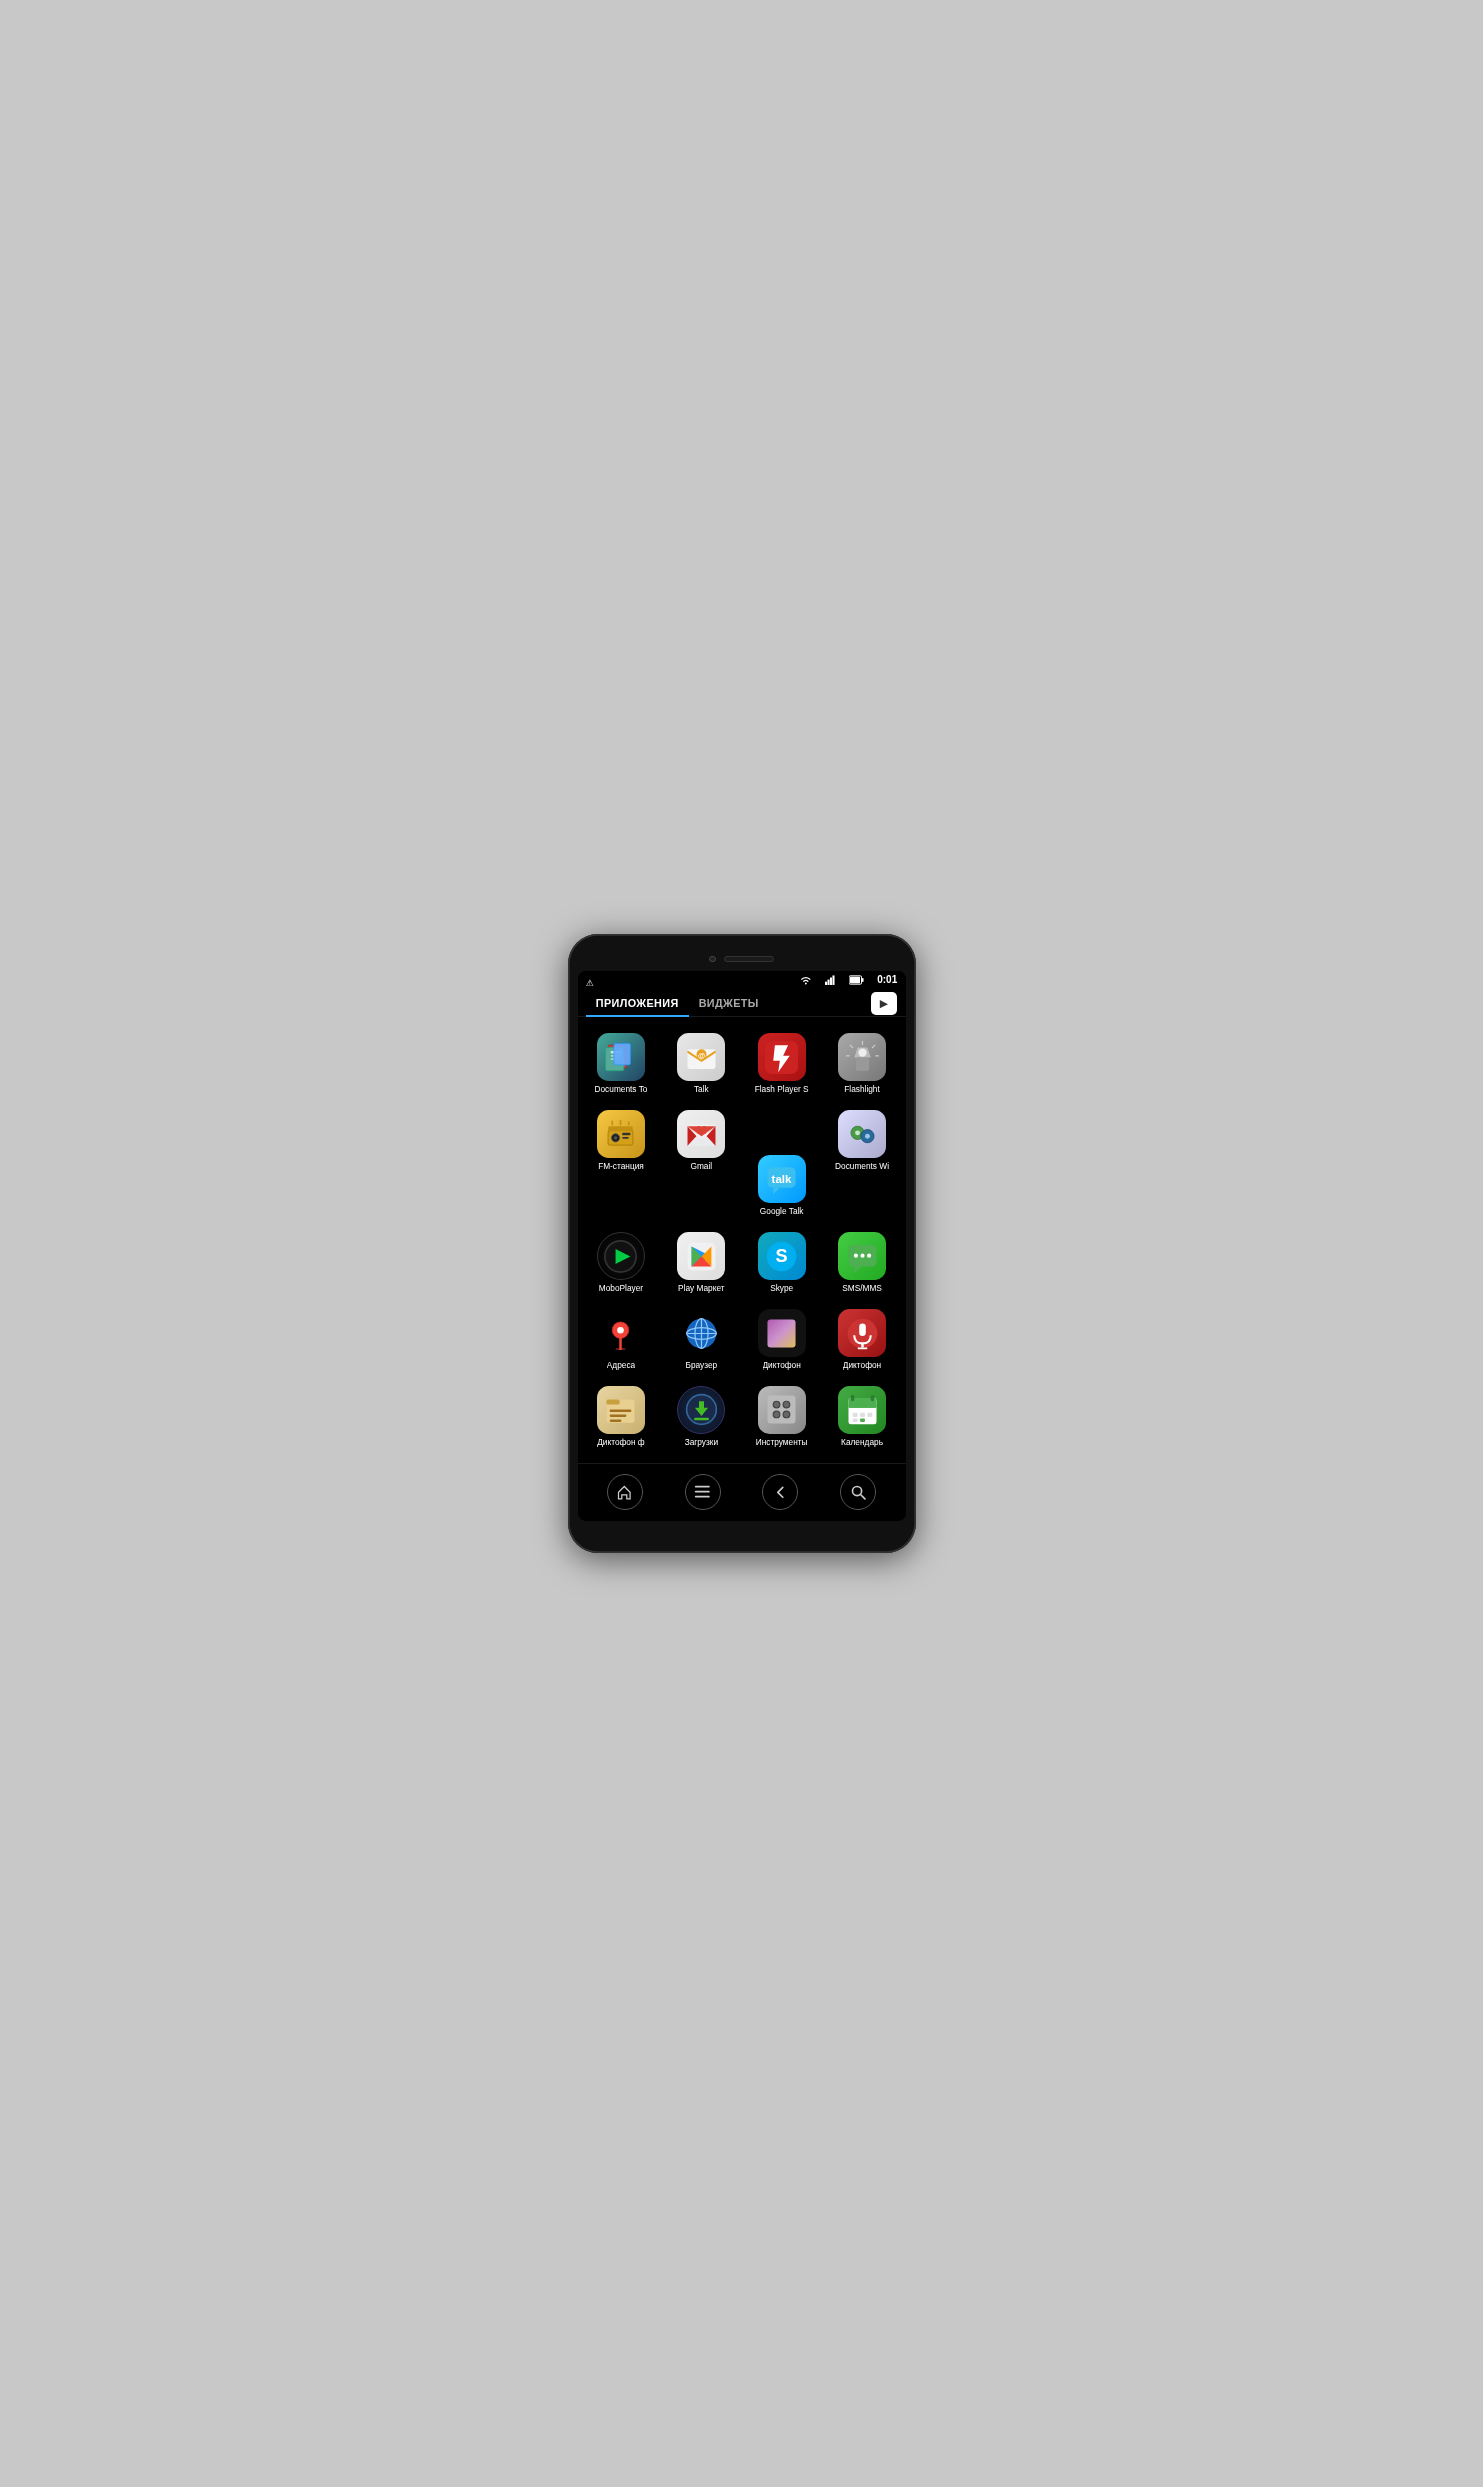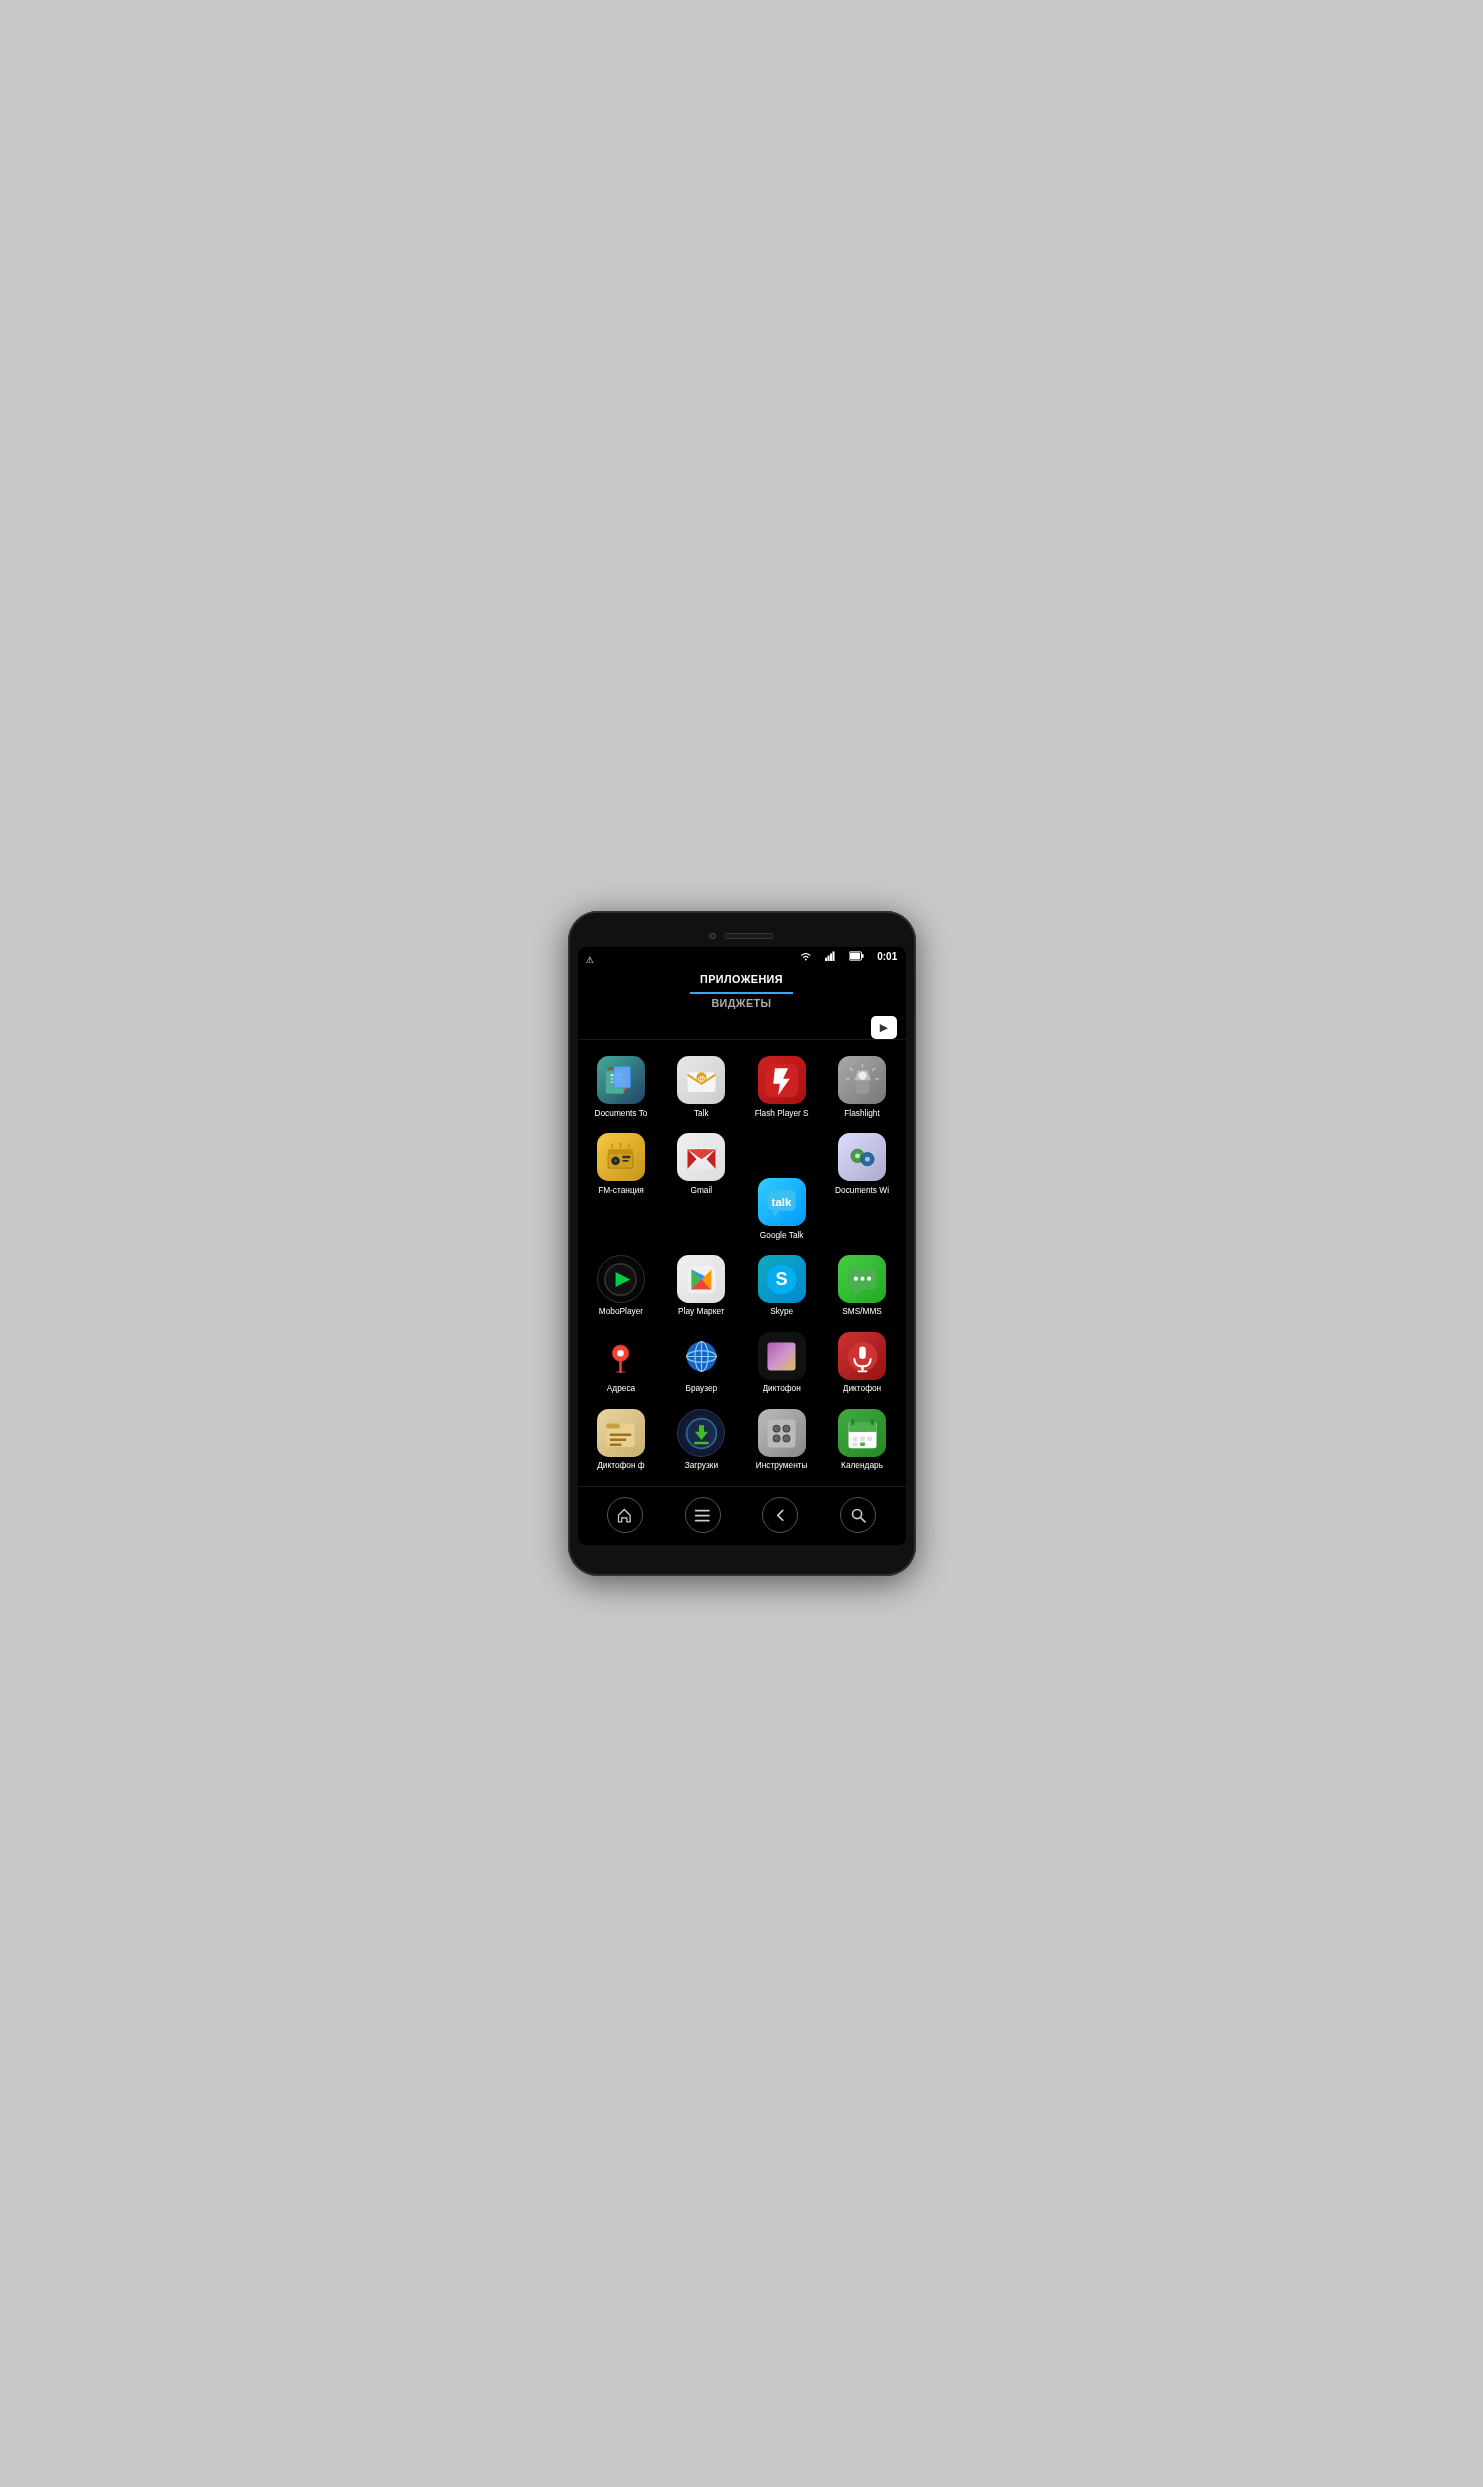--- a/index.html
+++ b/index.html
@@ -78,21 +78,20 @@
     }
 
     
     .tab-bar {
       background: #000;
       display: flex;
       align-items: center;
       padding: 5px 8.3px 0 8.3px;
       border-bottom: 1.7px solid #1a1a1a;
       position: relative;
-      flex-direction: column;
     }
     .tab {
       color: #aaa;
       font-size: 10.8px;
       font-weight: bold;
       padding: 5px 10px 6.6px 10px;
       cursor: pointer;
       text-transform: uppercase;
       letter-spacing: 0.4px;
     }

